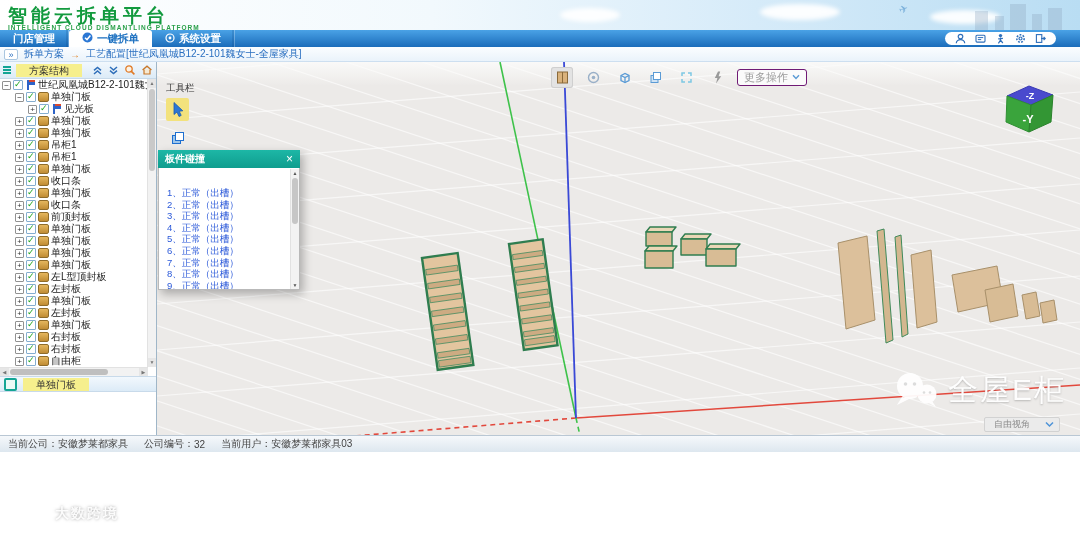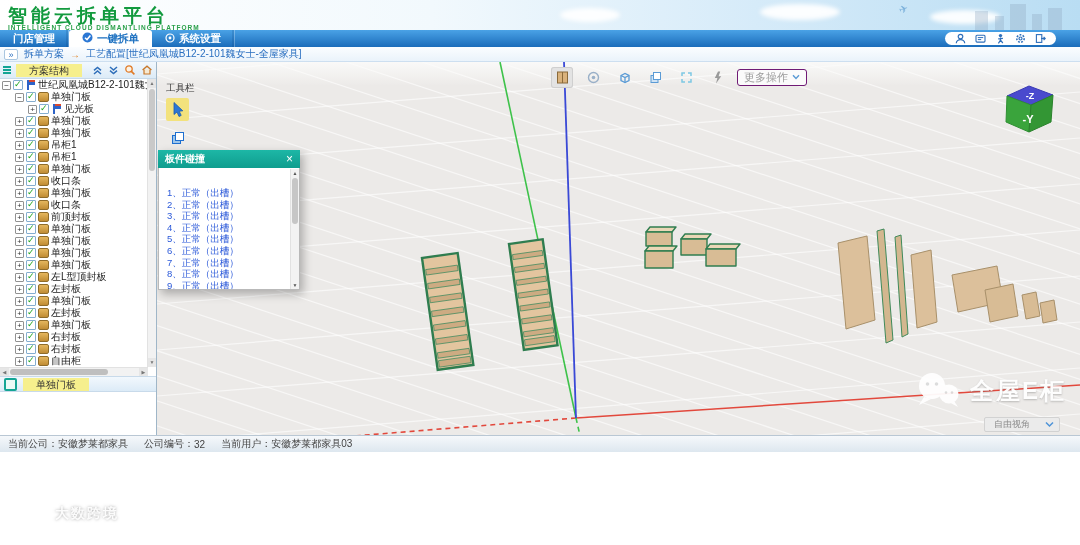--- a/index.html
+++ b/index.html
@@ -108,21 +108,21 @@
   .coll-scroll .arr{position:absolute;left:0;width:8px;height:8px;color:#555;font-size:5px;line-height:8px;text-align:center}
   .coll-thumb{position:absolute;left:1px;right:1px;top:9px;height:46px;background:#c6c6c6;border-radius:3px}
 
   .view-select{position:absolute;right:20px;bottom:3px;width:76px;height:15px;background:#ebebeb;border:1px solid #d2d2d2;
        border-radius:2px;display:flex;align-items:center;box-sizing:border-box;padding:0 5px 0 9px;font-size:9px;color:#8a8a8a}
   .vs-label{flex:1}
   .right-widget{position:absolute;right:0;top:390px;width:10px;height:44px;border-radius:3px 0 0 3px;opacity:.95;
        background:linear-gradient(#79c24f 0 10px,#3c4146 10px)}
 
   .wm-right{position:absolute;right:14px;bottom:24px;display:flex;align-items:center;gap:7px;pointer-events:none}
-  .wm-right-text{font-size:24px;font-weight:bold;color:rgba(255,255,255,.97);letter-spacing:2px;
+  .wm-right-text{font-size:30px;font-weight:normal;color:rgba(255,255,255,.97);letter-spacing:2px;
        text-shadow:0 1px 2px rgba(110,110,110,.4)}
   .wm-left{position:absolute;left:6px;top:501px;display:flex;align-items:center;gap:5px;z-index:30;pointer-events:none}
   .wm-left-text{font-size:14px;font-weight:bold;color:rgba(255,255,255,.92);letter-spacing:2px;
        text-shadow:0 0 3px rgba(125,125,125,.65)}
 
   
   .statusbar{height:17px;background:linear-gradient(#f5f8fb,#dde7ef);border-top:1px solid #b9c7d4;display:flex;
        align-items:center;font-size:10px;color:#444;padding-left:8px;box-sizing:border-box;position:relative;z-index:20}
   .sb-gap{margin-left:16px}
 </style>

